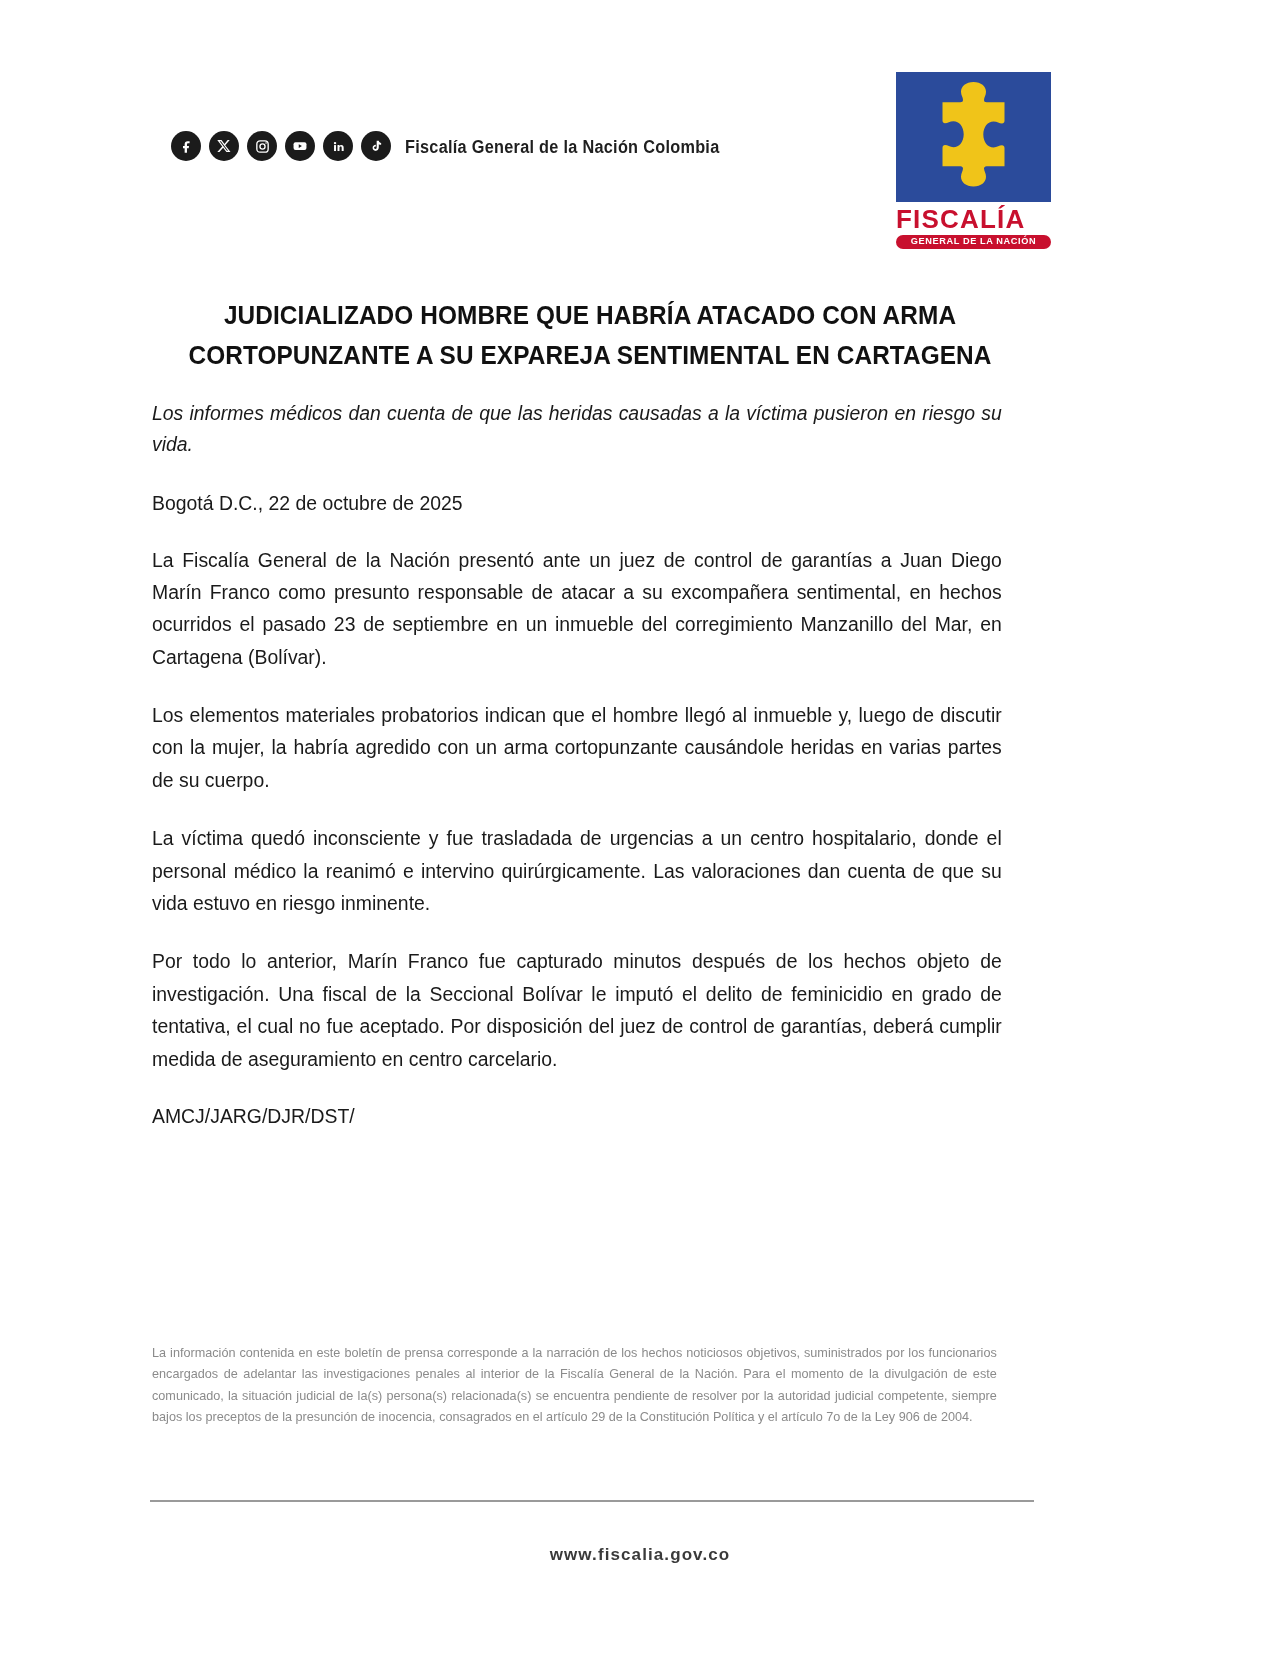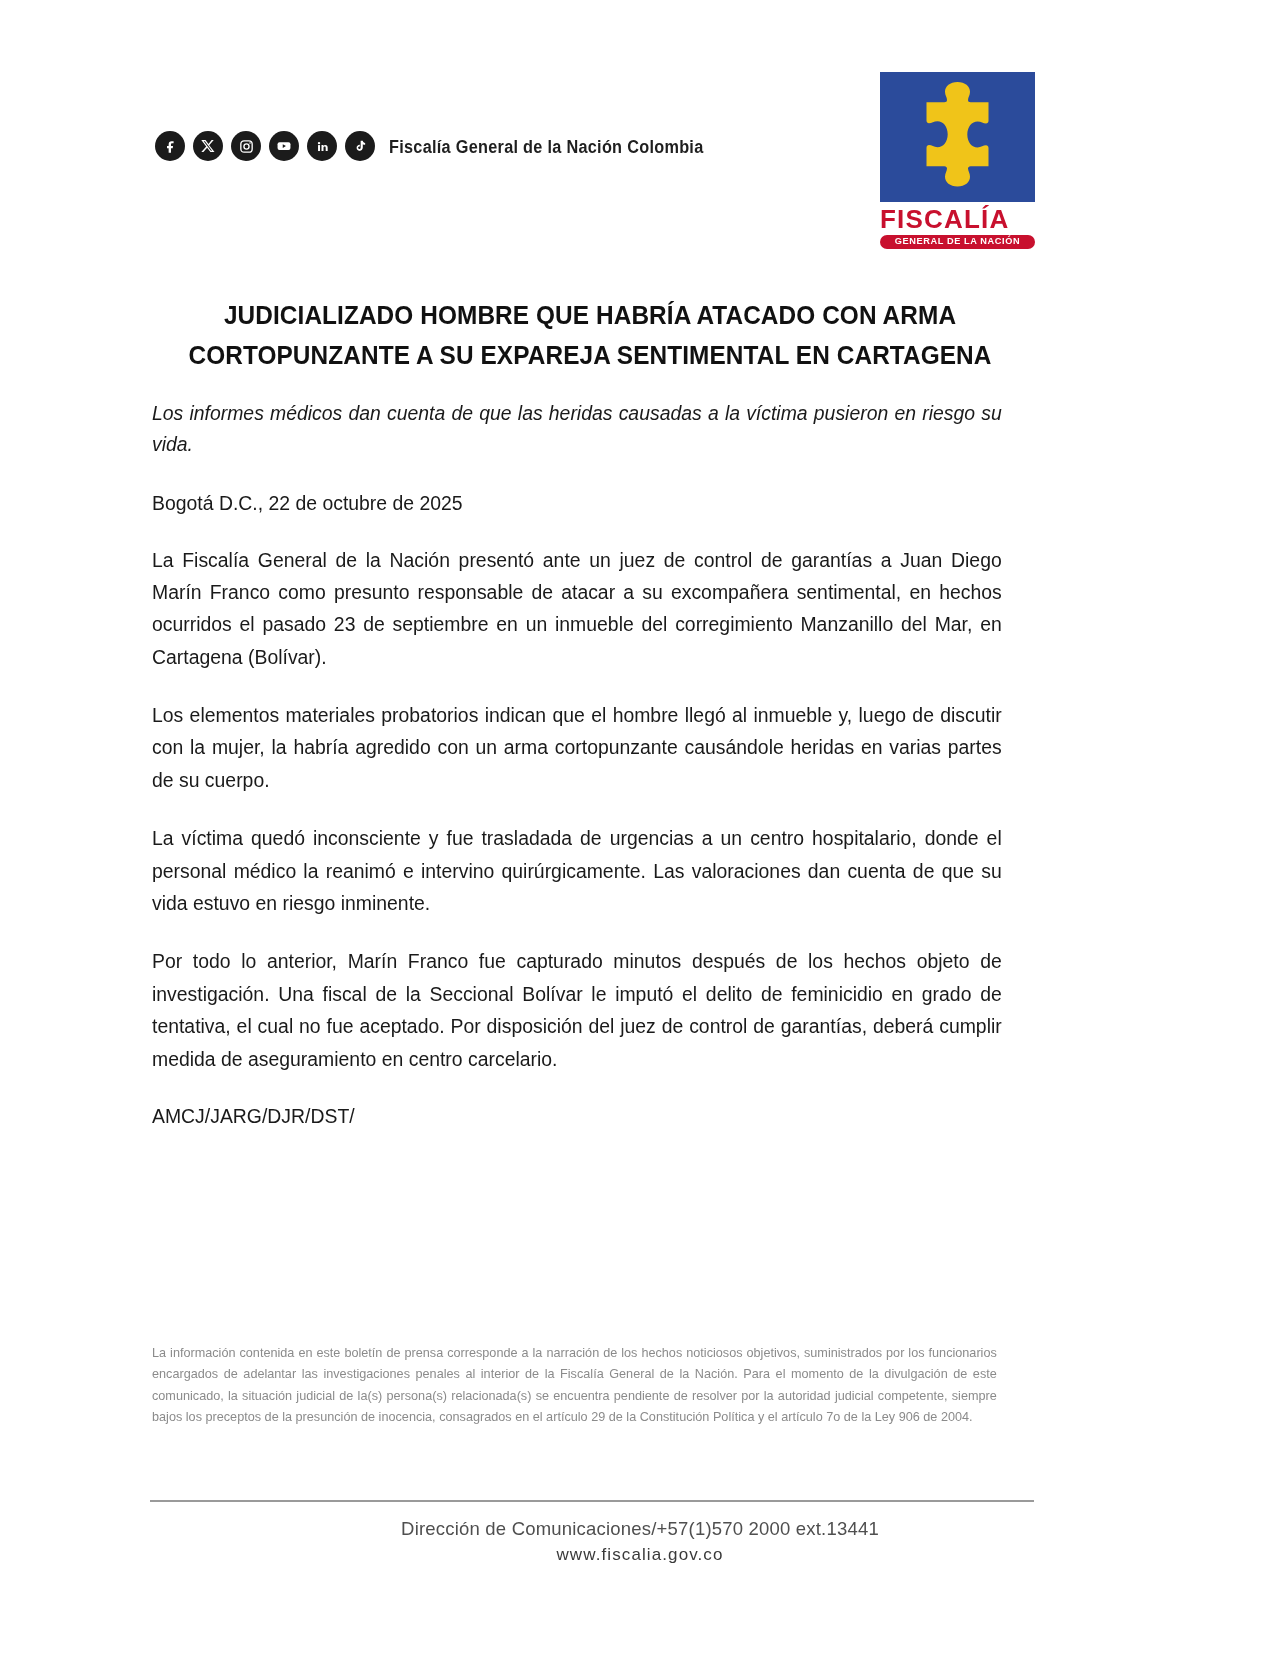--- a/index.html
+++ b/index.html
@@ -17,21 +17,21 @@
     height: 1657px;
     margin: 0 auto;
     background: #ffffff;
     overflow: hidden;
     box-sizing: border-box;
   }
 
   
   .header {
     position: absolute;
-    left: 0;
+    left: 16px;
     top: 0;
     width: 1057px;
     height: 270px;
   }
   .social-row {
     position: absolute;
     left: 155px;
     top: 131px;
     display: flex;
     align-items: center;
@@ -197,21 +197,21 @@
     line-height: 1.35;
   }
   .footer-url {
     position: absolute;
     left: 0;
     top: 1544px;
     width: 1280px;
     text-align: center;
     font-family: "Liberation Sans", sans-serif;
     font-size: 17px;
-    font-weight: 400;
+    font-weight: 700;
     color: #3a3a3a;
     letter-spacing: 1.1px;
     line-height: 1.35;
   }
 </style>
 </head>
 <body>
 
 <div class="page">
 
@@ -291,16 +291,15 @@
     <p class="body-par">La víctima quedó inconsciente y fue trasladada de urgencias a un centro hospitalario, donde el personal médico la reanimó e intervino quirúrgicamente. Las valoraciones dan cuenta de que su vida estuvo en riesgo inminente.</p>
     <p class="body-par">Por todo lo anterior, Marín Franco fue capturado minutos después de los hechos objeto de investigación. Una fiscal de la Seccional Bolívar le imputó el delito de feminicidio en grado de tentativa, el cual no fue aceptado. Por disposición del juez de control de garantías, deberá cumplir medida de aseguramiento en centro carcelario.</p>
 
     <p class="signature">AMCJ/JARG/DJR/DST/</p>
   </div>
 
   <div class="disclaimer">La información contenida en este boletín de prensa corresponde a la narración de los hechos noticiosos objetivos, suministrados por los funcionarios encargados de adelantar las investigaciones penales al interior de la Fiscalía General de la Nación. Para el momento de la divulgación de este comunicado, la situación judicial de la(s) persona(s) relacionada(s) se encuentra  pendiente de resolver por la autoridad judicial competente, siempre bajos los preceptos de la presunción de inocencia, consagrados en el artículo 29 de la Constitución Política y el artículo 7o de  la Ley 906 de 2004.</div>
 
   <div class="footer-rule"></div>
 
-  <div class="footer-contact">Dirección de Comunicaciones/+57(1)570 2000 ext.13441</div>
   <div class="footer-url">www.fiscalia.gov.co</div>
 
 </div>
 
 </body></html>

